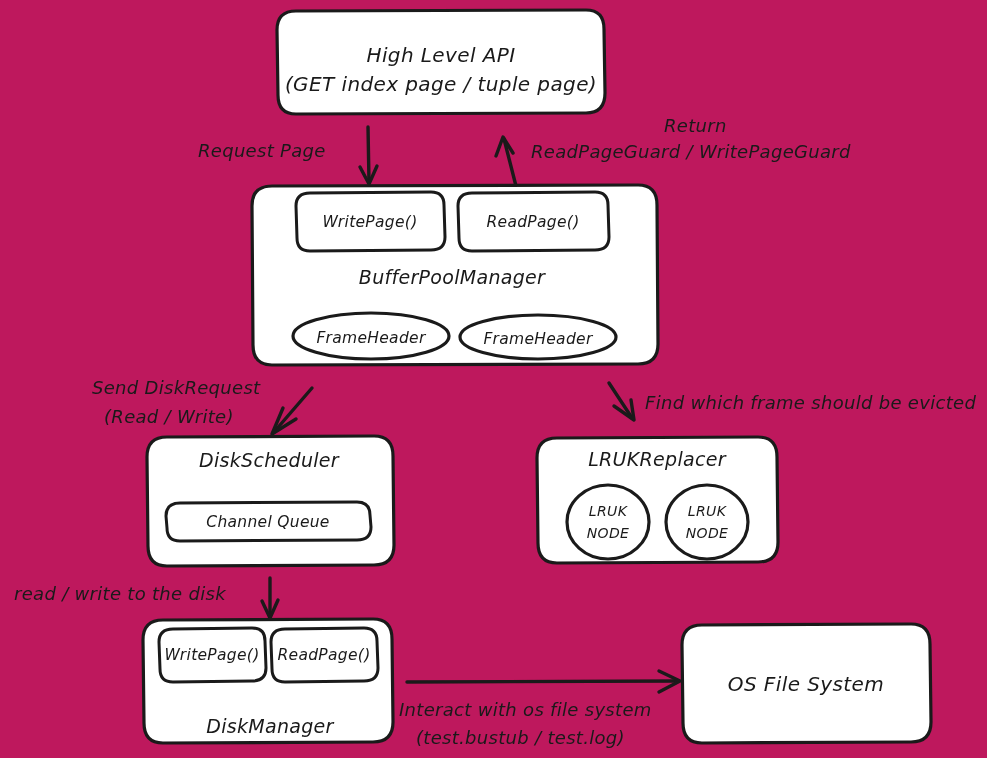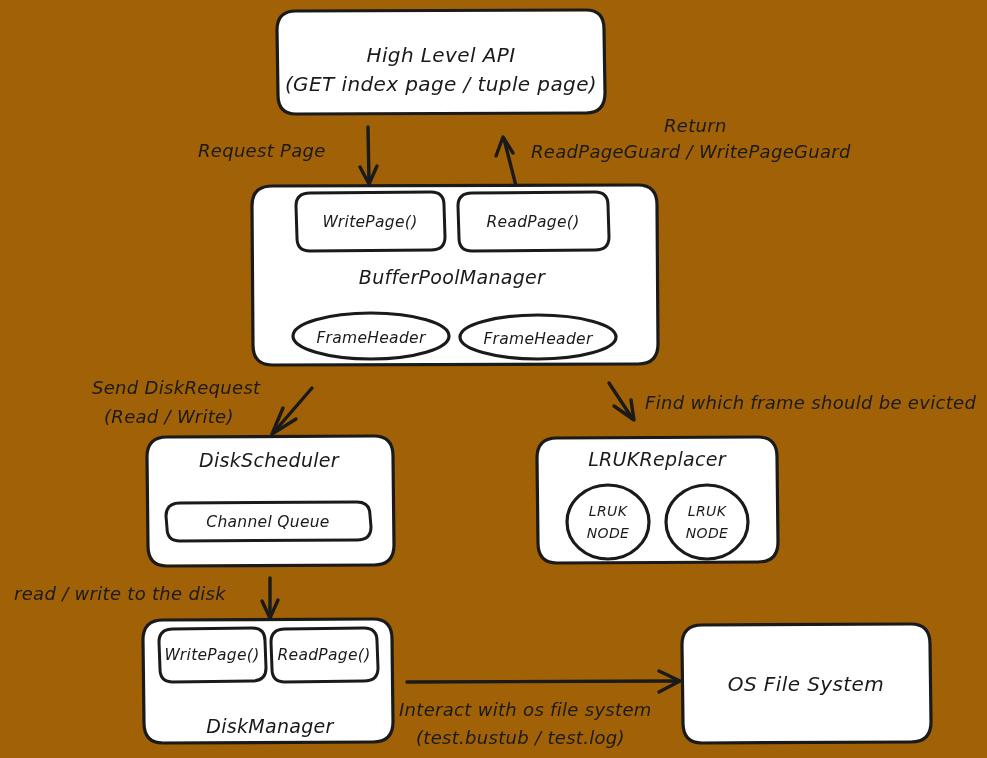--- a/index.html
+++ b/index.html
@@ -4,21 +4,21 @@
 <style>
   html, body {
     margin: 0;
     padding: 0;
     background: #ffffff;
   }
   #canvas {
     position: relative;
     width: 987px;
     height: 758px;
-    background: #a16207;
+    background: #be185d;
     overflow: hidden;
   }
   svg.diagram {
     position: absolute;
     top: 0;
     left: 0;
     width: 987px;
     height: 758px;
   }
   .shape {

